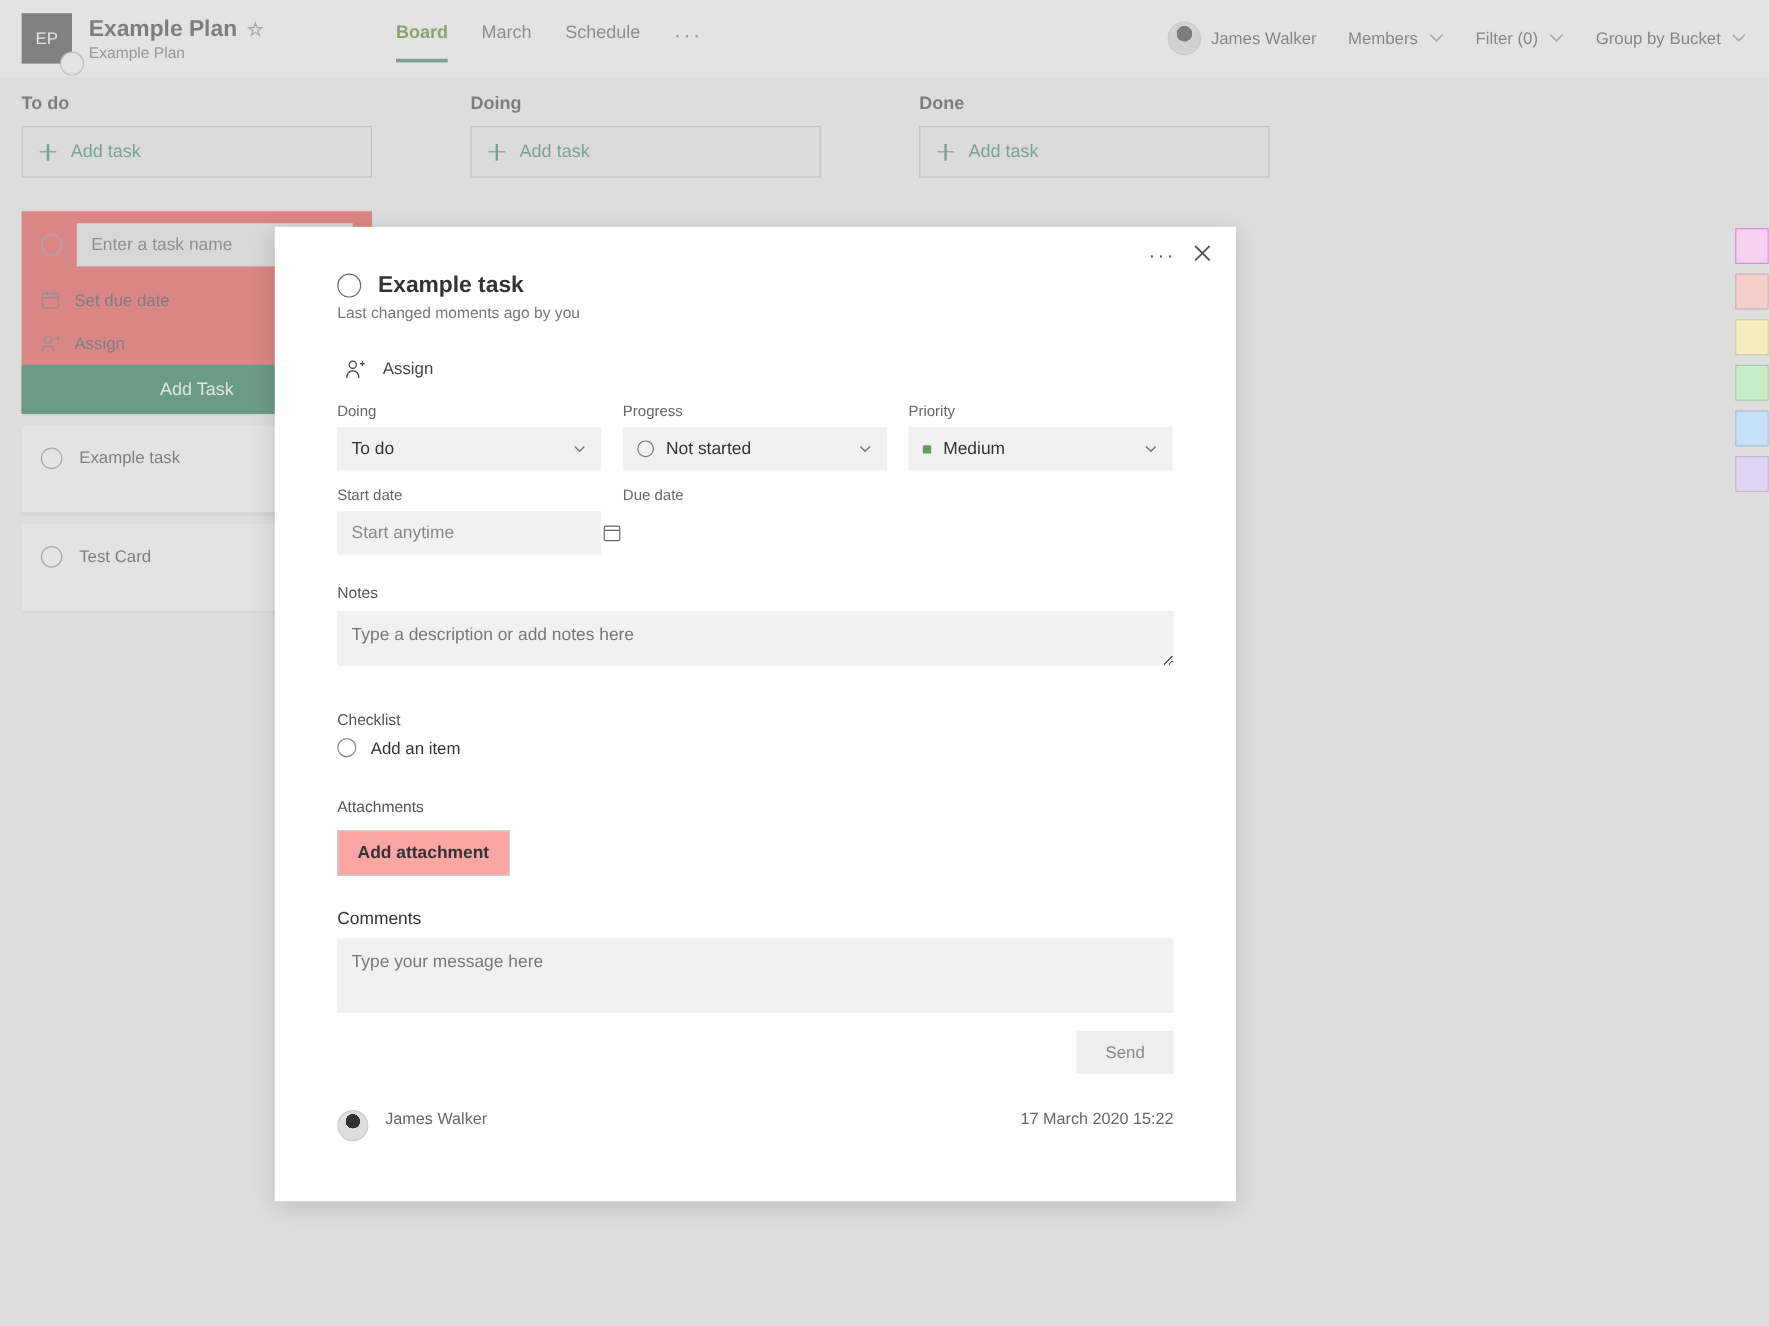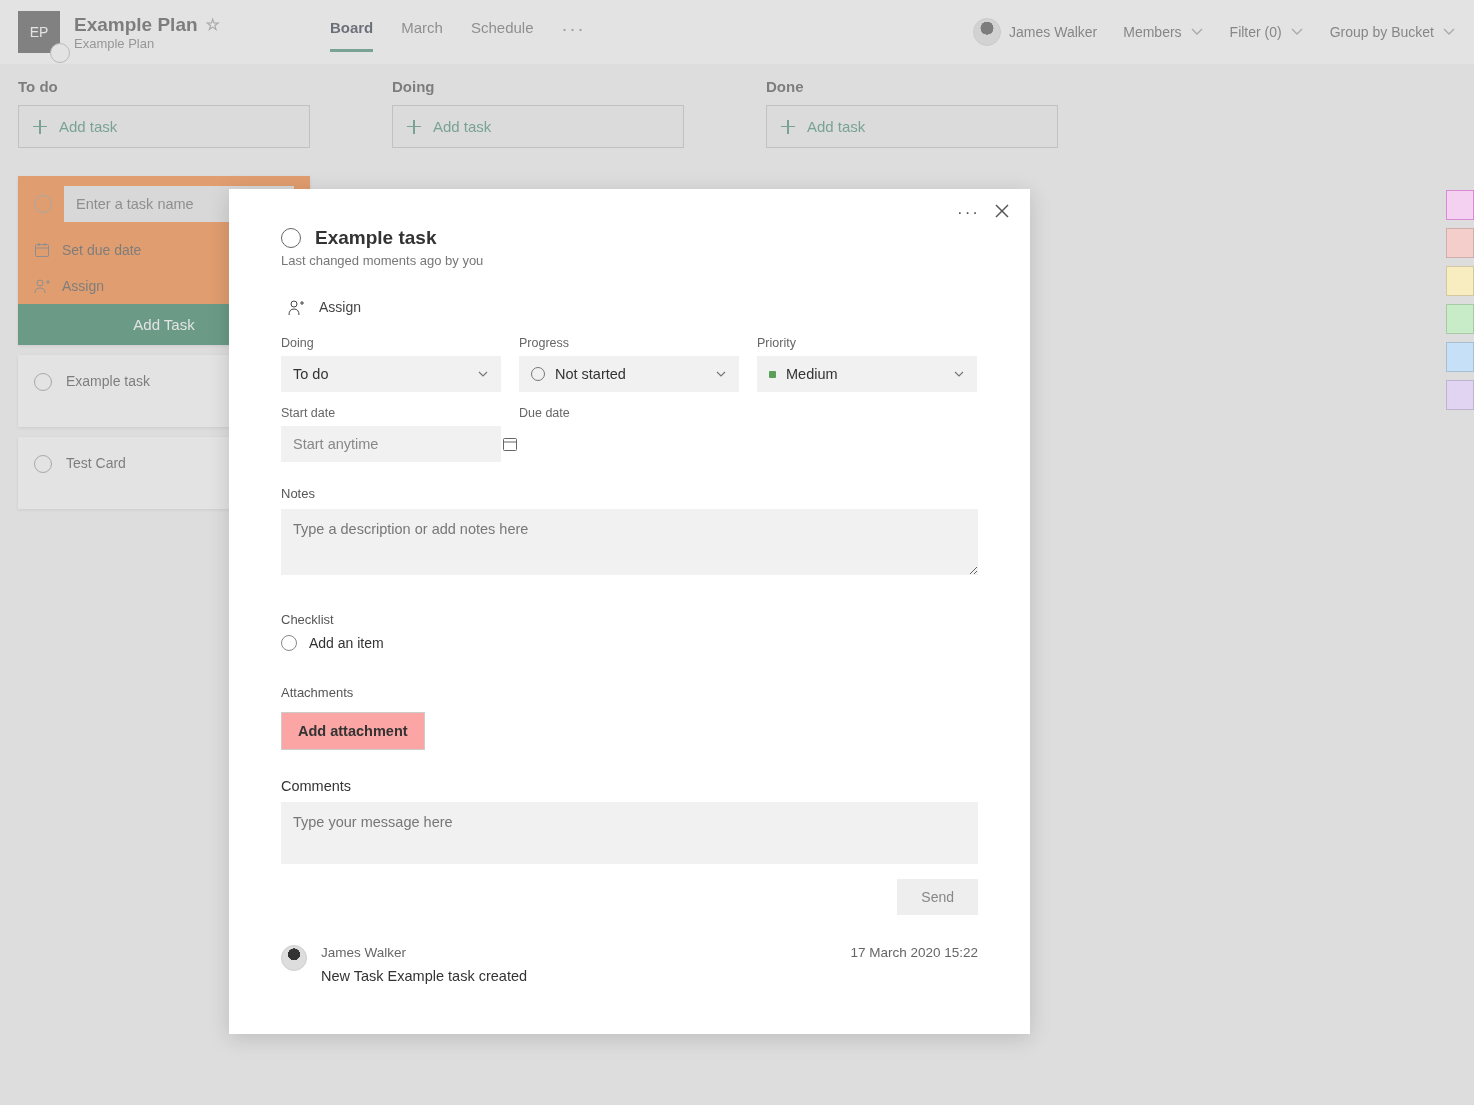--- a/index.html
+++ b/index.html
@@ -49,21 +49,21 @@
   font-size: 11px;
   font-style: italic;
   font-family: serif;
 }
 .plan-titles { margin-left: 14px; }
 .plan-title { font-size: 19px; font-weight: 600; display: flex; align-items: center; gap: 8px; }
 .plan-sub { font-size: 13px; color: #666; }
 .star-icon { color: #888; font-size: 16px; }
 .tabs { display: flex; gap: 28px; margin-left: 110px; }
 .tab { padding: 6px 0 10px 0; font-size: 15px; color: #555; cursor: pointer; border-bottom: 2px solid transparent; }
-.tab.active { color: #0f172a; font-weight: 600; border-bottom: 3px solid #287c60; }
+.tab.active { color: #4d7c0f; font-weight: 600; border-bottom: 3px solid #287c60; }
 .tab-more { color: #666; font-size: 18px; letter-spacing: 2px; }
 .header-right { margin-left: auto; display: flex; align-items: center; gap: 26px; }
 .avatar {
   width: 28px; height: 28px; border-radius: 50%;
   background: radial-gradient(circle at 50% 35%, #333 0%, #333 30%, #ddd 31%, #ddd 100%);
   border: 1px solid #ccc;
 }
 .hdr-item { display: flex; align-items: center; gap: 8px; color: #444; font-size: 14px; cursor: pointer; }
 .chevron { color: #888; }
 
@@ -83,21 +83,21 @@
 }
 .plus-icon { width: 14px; height: 14px; position: relative; }
 .plus-icon::before, .plus-icon::after {
   content: ''; position: absolute; background: #287c60;
 }
 .plus-icon::before { left: 6px; top: 0; width: 1.5px; height: 14px; }
 .plus-icon::after { top: 6px; left: 0; height: 1.5px; width: 14px; }
 .add-bucket { color: #287c60; font-weight: 600; font-size: 15px; padding-top: 2px; cursor: pointer; }
 
 .new-task-card {
-  background: #f97316;
+  background: #ef4444;
   margin-top: 28px;
   box-shadow: 0 1px 3px rgba(0,0,0,0.15);
 }
 .ntc-row { display: flex; align-items: center; gap: 12px; padding: 10px 16px; }
 .circle-outline {
   width: 18px; height: 18px; border: 1.5px solid #888; border-radius: 50%; flex-shrink: 0;
 }
 .ntc-input {
   flex: 1; background: #e8e8e8; border: none; padding: 10px 12px; font-size: 14.5px;
 }
@@ -174,21 +174,21 @@
 }
 .date-input {
   flex: 1; border: none; background: transparent; padding: 10px 12px; font-size: 14.5px;
 }
 .date-input::placeholder { color: #888; }
 .cal-icon { padding: 0 10px; color: #666; }
 
 .section-lbl { font-size: 13px; color: #555; margin-top: 24px; margin-bottom: 8px; }
 .section-lbl.dark { color: #333; font-size: 14.5px; }
 .notes-ta {
-  width: 100%; height: 66px; background: #f1f1f1; border: none; resize: both;
+  width: 100%; height: 46px; background: #f1f1f1; border: none; resize: both;
   padding: 12px; font-size: 14.5px; font-family: inherit;
 }
 .notes-ta::placeholder { color: #777; }
 .checklist-row { display: flex; align-items: center; gap: 12px; margin-top: 4px; }
 .attach-btn {
   border: 1px solid #ccc; background: #fca5a5; padding: 10px 16px; font-size: 14.5px;
   font-weight: 600; cursor: pointer; display: inline-block; margin-top: 4px;
 }
 .comment-ta {
   width: 100%; height: 62px; background: #f1f1f1; border: none;
@@ -417,16 +417,15 @@
     <div class="send-btn">Send</div>
   </div>
 
   <div class="activity-row">
     <div class="avatar" style="width:26px;height:26px"></div>
     <div class="activity-meta">
       <div class="act-head">
         <span>James Walker</span>
         <span>17 March 2020 15:22</span>
       </div>
-      <div class="act-body">New Task Example task created</div>
     </div>
   </div>
 </div>
 
 </body></html>

